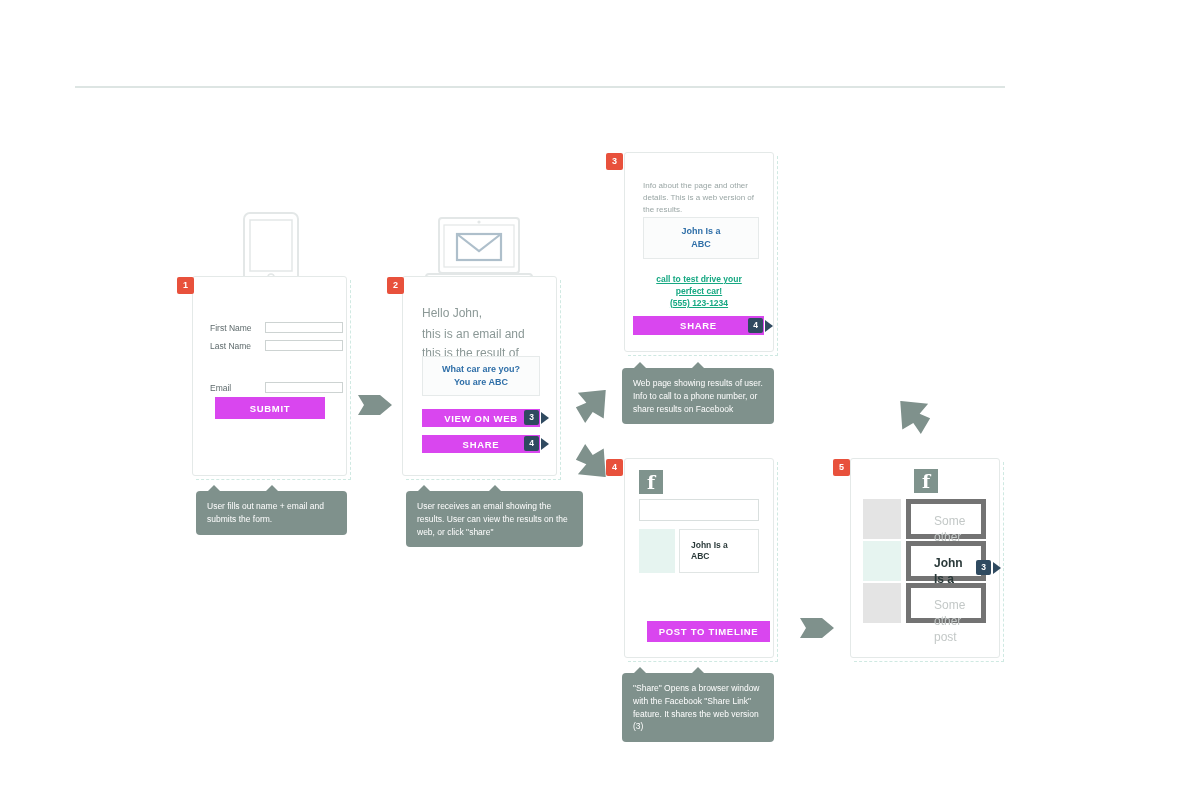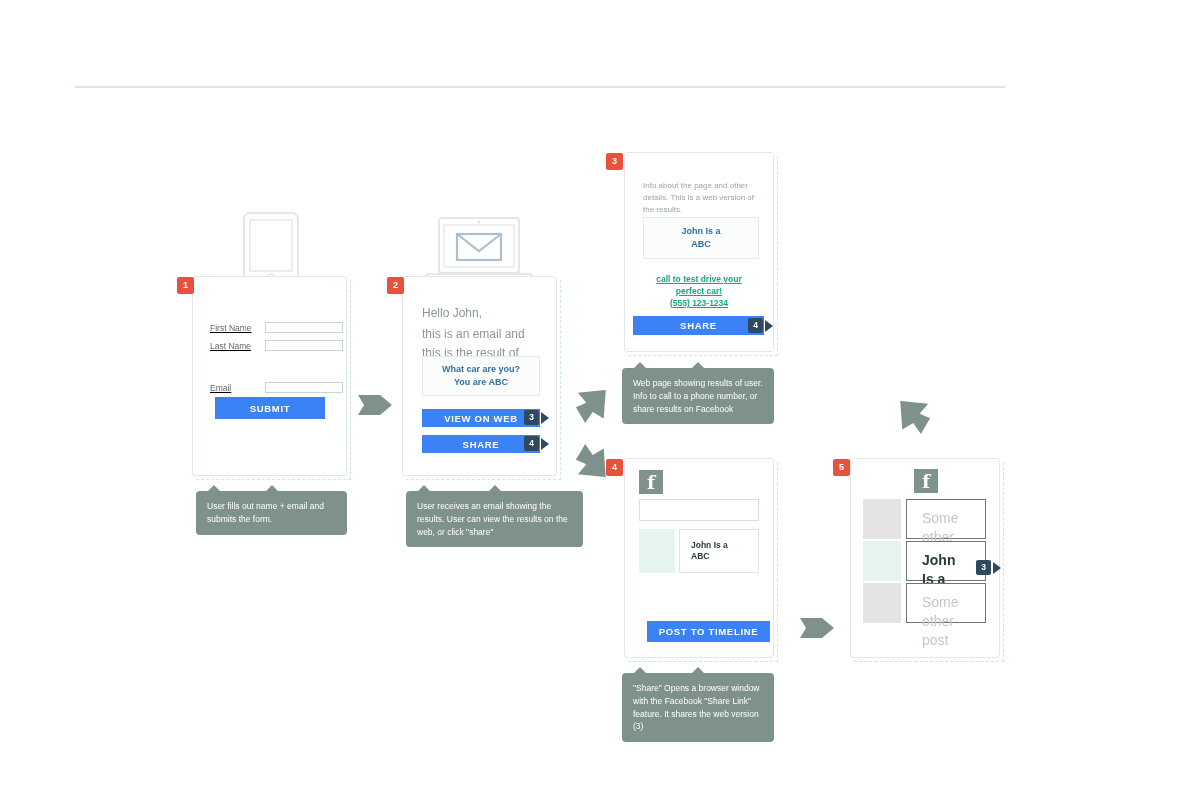--- a/index.html
+++ b/index.html
@@ -93,21 +93,21 @@
     top: -6px;
     width: 0; height: 0;
     border-left: 7px solid transparent;
     border-right: 7px solid transparent;
     border-bottom: 7px solid #7f918c;
   }
 
   
   .cta {
     position: absolute;
-    background: #3b82f6;
+    background: #d946ef;
     color: #ffffff;
     font-size: 9.5px;
     font-weight: bold;
     letter-spacing: 0.7px;
     display: flex;
     align-items: center;
     justify-content: center;
     box-sizing: border-box;
   }
   
@@ -138,21 +138,20 @@
 
   
   .device { position: absolute; z-index: 3; }
   .device svg { display: block; }
 
   
   .form-row {
     position: absolute;
     display: flex;
     align-items: center;
-    text-decoration: underline;
   }
   .form-label {
     font-size: 8.5px;
     color: #5e6a6c;
     width: 55px;
   }
   .form-input {
     width: 78px; height: 11px;
     border: 1px solid #cdd3d2;
     background: #ffffff;
@@ -212,25 +211,25 @@
   .fb-input {
     position: absolute;
     border: 1px solid #d9dfde;
     background: #ffffff;
     box-sizing: border-box;
   }
   .fb-thumb { position: absolute; background: #e4e4e4; }
   .fb-thumb.active { background: #e6f4f0; }
   .fb-post {
     position: absolute;
-    border: 1px solid #737373;
-    background: #ffffff;
-    box-sizing: border-box;
-    padding: 9px 15px;
-    font-size: 14px;
+    border: 5px solid #737373;
+    background: #ffffff;
+    box-sizing: border-box;
+    padding: 9px 23px;
+    font-size: 12px;
     line-height: 1.35;
     color: #c3c8c7;
   }
   .fb-post.highlight { color: #2b3a3a; font-weight: bold; }
   .fb-preview {
     position: absolute;
     border: 1px solid #e0e5e4;
     background: #ffffff;
     box-sizing: border-box;
     display: flex;

